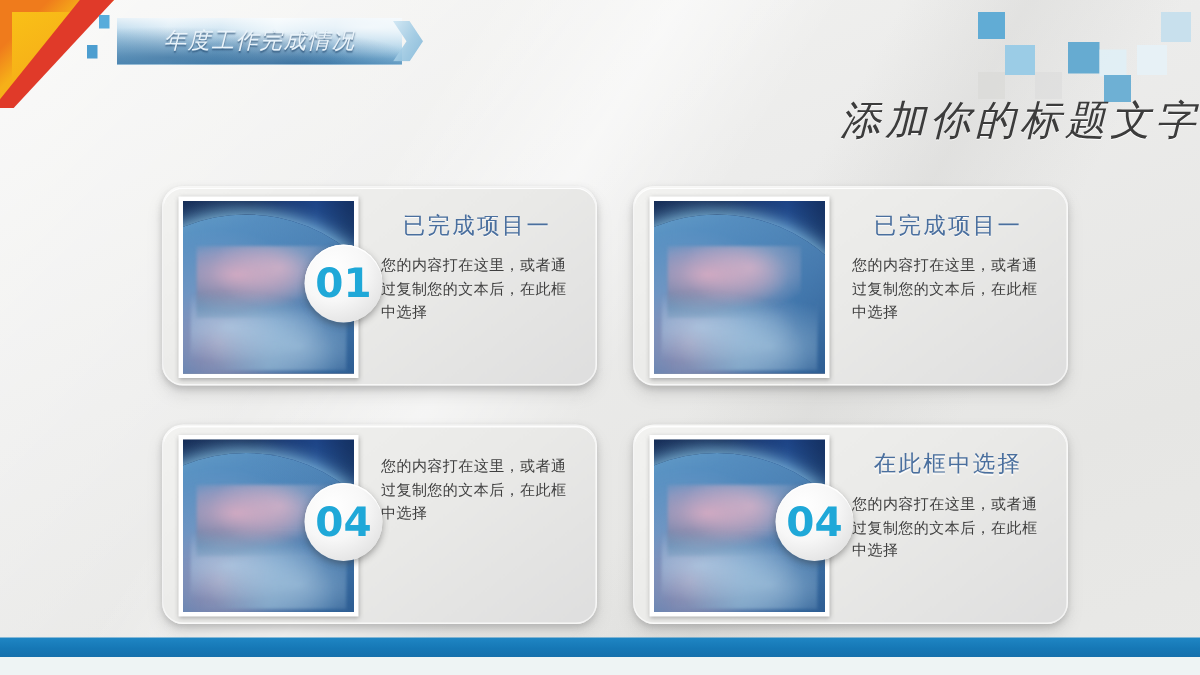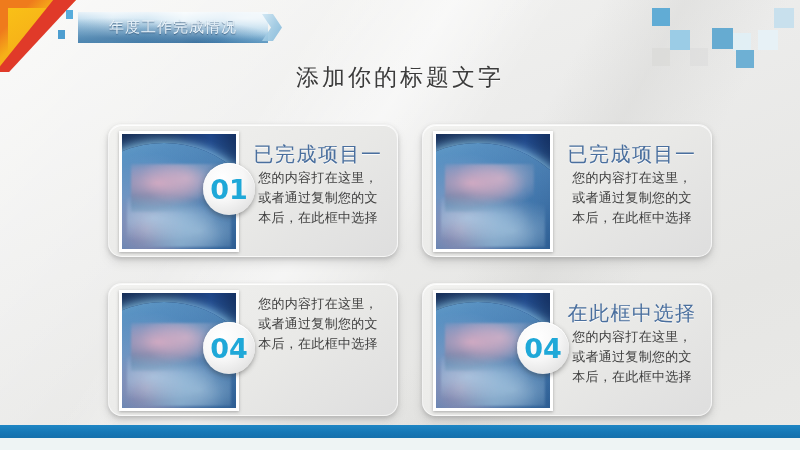--- a/index.html
+++ b/index.html
@@ -69,38 +69,40 @@
       radial-gradient(ellipse at 62% 100%, rgba(30,80,130,0.5) 0%, rgba(30,80,130,0) 50%),
       radial-gradient(ellipse at 88% 20%, rgba(255,255,255,0.75) 0%, rgba(255,255,255,0) 60%);
   }
   .banner .title-text {
     position:absolute; inset:0;
     display:flex; align-items:center; justify-content:center;
     font-size:15px; letter-spacing:1px;
     color:#e9f3fa;
     text-shadow:0 1px 1px rgba(20,60,100,.65), 0 0 2px rgba(255,255,255,.35);
     white-space:nowrap;
+    font-style:italic;
   }
   .banner-arrow {
     position:absolute; left:262px; top:14px; width:20px; height:27px;
     background:linear-gradient(120deg,#cfe6f3 0%,#9cc8e2 55%,#7fb6d8 100%);
     clip-path:polygon(0 0, 55% 0, 100% 50%, 55% 100%, 0 100%, 45% 50%);
     opacity:.9;
   }
 
   
   .sq { position:absolute; }
 
   
   .main-title {
     position:absolute; left:0; right:0; top:62px;
-    text-align:center;
-    font-size:23px; letter-spacing:3px;
+    text-align:right;
+    font-size:27px; letter-spacing:3px;
     color:#3c3c3c;
     text-shadow:0 1px 0 rgba(255,255,255,.85);
+    font-style:italic;
   }
 
   
   .grid {
     position:absolute; left:108px; top:124px;
     width:604px; height:292px;
     display:grid;
     grid-template-columns:290px 290px;
     grid-template-rows:133px 133px;
     column-gap:24px; row-gap:26px;
@@ -177,30 +179,30 @@
     color:#1fa8d8;
     letter-spacing:0px;
     z-index:3;
   }
 
   .card-body {
     position:absolute; left:138px; top:10px; right:8px; bottom:8px;
     display:flex; flex-direction:column; align-items:center;
   }
   .card-title {
-    font-size:20px; letter-spacing:1.5px;
+    font-size:15px; letter-spacing:1.5px;
     color:#4a6f9e;
     text-shadow:0 1px 0 rgba(255,255,255,.8);
     margin-top:6px;
     white-space:nowrap;
   }
   .card-text {
-    font-size:13px; line-height:1.55;
+    margin-top:10px;
+    font-size:10px; line-height:1.55;
     color:#3f3f3f;
-    text-align:center;
     width:128px;
     letter-spacing:.3px;
   }
 
   
   .bottom-bar {
     position:absolute; left:0; right:0; bottom:12px; height:13px;
     background:linear-gradient(180deg,#1f86c4 0%,#1678b6 55%,#1570ac 100%);
   }
   .bottom-strip {

